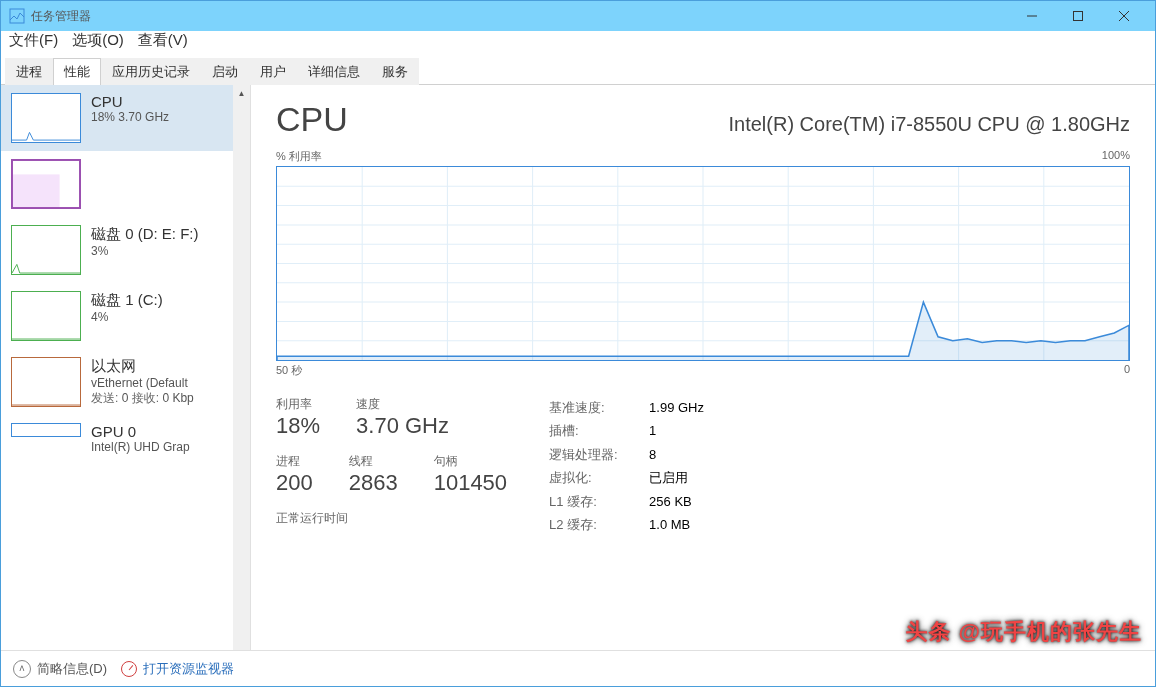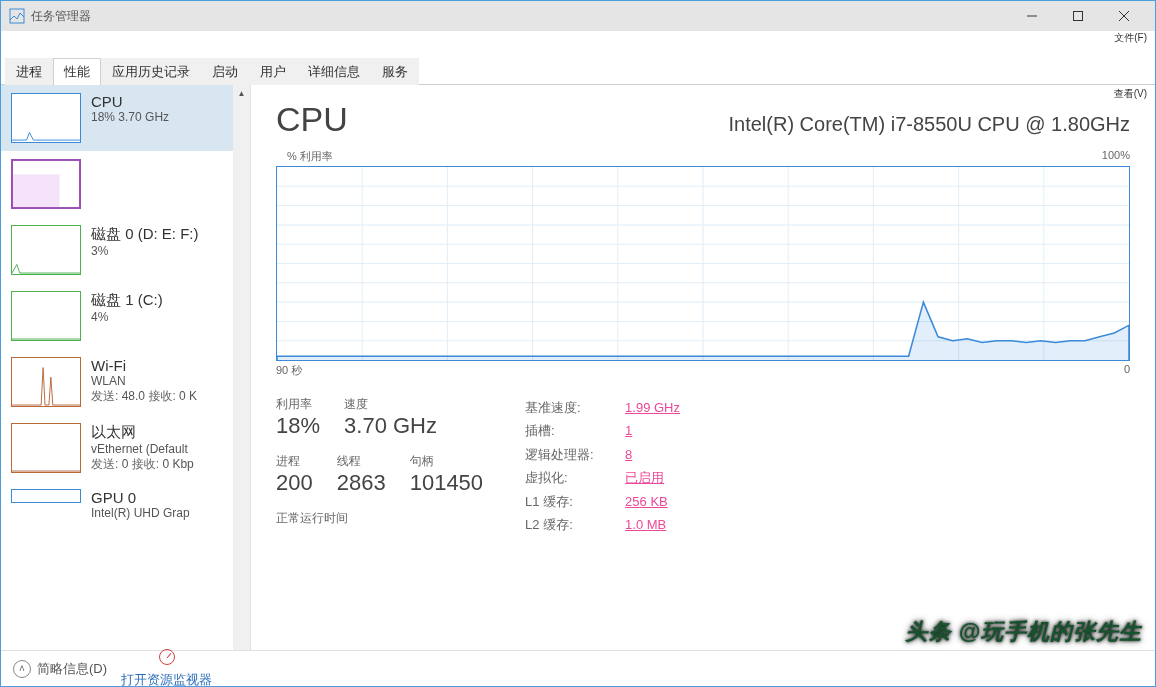--- a/index.html
+++ b/index.html
@@ -1,22 +1,22 @@
 <!DOCTYPE html>
 <html><head>
 <meta charset="utf-8">
 <style>
 * { margin: 0; padding: 0; box-sizing: border-box; font-family: "Microsoft YaHei", "Segoe UI", sans-serif; }
 body { background: #fff; width: 1156px; height: 687px; overflow: hidden; display: flex; flex-direction: column; border: 1px solid #4a9edb; }
-.titlebar { height: 30px; display: flex; align-items: center; padding: 0 8px; background: #e5e5e5; }
+.titlebar { height: 30px; display: flex; align-items: center; padding: 0 8px; background: #7dd3fc; }
 .titlebar .app-icon { width: 16px; height: 16px; margin-right: 6px; }
 .titlebar .title { font-size: 12px; color: #555; flex: 1; }
 .win-controls { display: flex; }
 .win-btn { width: 46px; height: 30px; display: flex; align-items: center; justify-content: center; cursor: pointer; color: #555; }
-.menu-bar { height: 26px; display: flex; align-items: flex-end; padding: 0 8px; gap: 14px; font-size: 10px; color: #333; flex-direction: column; }
+.menu-bar { height: 26px; display: flex; align-items: flex-start; padding: 0 8px; gap: 14px; font-size: 15px; color: #333; }
 .menu-item { cursor: pointer; }
 .tabs { display: flex; border-bottom: 1px solid #d0d0d0; padding-left: 4px; background: #fff; }
 .tab { padding: 4px 10px; font-size: 13px; color: #333; cursor: pointer; border: 1px solid transparent; border-bottom: none; position: relative; top: 1px; background: #f0f0f0; margin-right: 0px; }
 .tab.active { background: #fff; border-color: #d0d0d0; }
 .main { flex: 1; display: flex; overflow: hidden; }
 .sidebar { width: 250px; display: flex; border-right: 1px solid #e0e0e0; }
 .side-items { flex: 1; overflow: hidden; }
 .side-item { display: flex; align-items: flex-start; padding: 8px 10px; cursor: pointer; gap: 10px; }
 .side-item.selected { background: #d8e6f2; }
 .thumb { width: 70px; height: 50px; border: 1px solid; flex-shrink: 0; background: #fff; position: relative; }
@@ -28,39 +28,39 @@
 .thumb.gpu { border-color: #3b8ad9; }
 .side-info { flex: 1; overflow: hidden; }
 .side-title { font-size: 15px; color: #333; }
 .side-sub { font-size: 12px; color: #555; white-space: nowrap; }
 .scrollbar { width: 17px; background: #f0f0f0; position: relative; }
 .scroll-arrow { width: 17px; height: 17px; display: flex; align-items: center; justify-content: center; color: #555; font-size: 8px; cursor: pointer; }
 .content { flex: 1; padding: 15px 25px; overflow: hidden; }
 .header-row { display: flex; justify-content: space-between; align-items: baseline; margin-bottom: 10px; }
 .cpu-title { font-size: 34px; font-weight: 300; color: #444; }
 .cpu-model { font-size: 20px; color: #444; }
-.chart-labels-top { display: flex; justify-content: space-between; font-size: 11px; color: #666; margin-bottom: 2px; margin-left: 11px; }
+.chart-labels-top { display: flex; justify-content: space-between; font-size: 11px; color: #666; margin-bottom: 2px; }
 .chart { height: 195px; border: 1px solid #3b8ad9; background: #fff; position: relative; }
 .chart-grid { position: absolute; inset: 0; }
 .chart-labels-bottom { display: flex; justify-content: space-between; font-size: 11px; color: #666; margin-top: 2px; margin-bottom: 18px; }
 .stats { display: flex; gap: 30px; }
 .stats-left { display: flex; flex-direction: column; gap: 14px; }
-.stat-row { display: flex; gap: 24px; }
+.stat-row { display: flex; gap: 36px; }
 .stat-block .label { font-size: 12px; color: #666; }
 .stat-block .value { font-size: 22px; color: #444; text-align: right; }
 .uptime-label { font-size: 12px; color: #666; }
 .uptime-value { font-size: 22px; color: #444; }
 .spec-table { margin-left: 12px; }
 .spec-row { display: flex; font-size: 13px; color: #444; line-height: 1.8; }
 .spec-key { width: 100px; color: #666; }
-.spec-val { color: #ec4899; text-decoration: underline; }
+.spec-val { color: #000000; }
 .footer { height: 36px; border-top: 1px solid #e0e0e0; display: flex; align-items: center; padding: 0 12px; gap: 14px; font-size: 13px; }
 .footer .collapse { display: flex; align-items: center; gap: 6px; cursor: pointer; color: #555; }
-.footer .resmon { display: flex; align-items: center; gap: 6px; cursor: pointer; color: #2a6ebb; flex-direction: column; }
-.watermark { position: absolute; right: 14px; bottom: 40px; font-size: 22px; color: #14532d; text-shadow: 0 0 6px rgba(0,0,0,0.8), 0 0 3px rgba(0,0,0,0.9); font-weight: 600; pointer-events: none; letter-spacing: 1px; font-style: italic;}
+.footer .resmon { display: flex; align-items: center; gap: 6px; cursor: pointer; color: #2a6ebb; }
+.watermark { position: absolute; right: 14px; bottom: 40px; font-size: 22px; color: #ef4444; text-shadow: 0 0 6px rgba(0,0,0,0.8), 0 0 3px rgba(0,0,0,0.9); font-weight: 600; pointer-events: none; letter-spacing: 1px; }
 .circle-icon { width: 18px; height: 18px; border: 1px solid #888; border-radius: 50%; display: flex; align-items: center; justify-content: center; font-size: 10px; color: #666; }
 .resmon-icon { width: 16px; height: 16px; border: 1px solid #d04040; border-radius: 50%; position: relative; }
 .resmon-icon::after { content: ""; position: absolute; width: 1px; height: 6px; background: #d04040; left: 50%; top: 2px; transform-origin: bottom; transform: translateX(-50%) rotate(40deg); }
 </style>
 </head>
 <body>
 
 <div class="titlebar">
   <span class="app-icon">
     <svg viewBox="0 0 16 16" width="16" height="16">
@@ -147,34 +147,20 @@
           <svg width="100%" height="100%" viewBox="0 0 70 50" preserveAspectRatio="none">
               <polyline points="0,49 70,49" fill="none" stroke="#4caf50" stroke-width="1"></polyline>
             </svg>
         </div>
         <div class="side-info">
           <div class="side-title">磁盘 1 (C:)</div>
           <div class="side-sub">4%</div>
         </div>
       </div>
 
-      <div class="side-item">
-        <div class="thumb wifi">
-          <svg width="100%" height="100%" viewBox="0 0 70 50" preserveAspectRatio="none">
-              <polyline points="0,49 30,49 32,10 34,49 38,49 40,20 42,49 70,49" fill="none" stroke="#b8693c" stroke-width="1"></polyline>
-            </svg>
-        </div>
-        <div class="side-info">
-          <div class="side-title">Wi-Fi</div>
-          <div class="side-sub">WLAN</div>
-          <div class="side-sub">
-            <span style="color:#666">发送:</span> <span>48.0</span> <span style="color:#666">接收:</span> <span>0 K</span>
-          </div>
-        </div>
-      </div>
 
       <div class="side-item">
         <div class="thumb eth">
           <svg width="100%" height="100%" viewBox="0 0 70 50" preserveAspectRatio="none">
               <polyline points="0,49 70,49" fill="none" stroke="#b8693c" stroke-width="1"></polyline>
             </svg>
         </div>
         <div class="side-info">
           <div class="side-title">以太网</div>
           <div class="side-sub">vEthernet (Default</div>
@@ -225,21 +211,21 @@
             <line y1="0" x1="415" y2="195" x2="415"></line>
             <line y1="0" x1="498" y2="195" x2="498"></line>
             <line y1="0" x1="581" y2="195" x2="581"></line>
             <line y1="0" x1="664" y2="195" x2="664"></line>
             <line y1="0" x1="747" y2="195" x2="747"></line>
         </g>
         <polyline id="cpu-line" fill="rgba(59,138,217,0.15)" stroke="#3b8ad9" stroke-width="1.5" points="0,195 0.0,191.1 14.3,191.1 28.6,191.1 42.9,191.1 57.2,191.1 71.6,191.1 85.9,191.1 100.2,191.1 114.5,191.1 128.8,191.1 143.1,191.1 157.4,191.1 171.7,191.1 186.0,191.1 200.3,191.1 214.7,191.1 229.0,191.1 243.3,191.1 257.6,191.1 271.9,191.1 286.2,191.1 300.5,191.1 314.8,191.1 329.1,191.1 343.4,191.1 357.8,191.1 372.1,191.1 386.4,191.1 400.7,191.1 415.0,191.1 429.3,191.1 443.6,191.1 457.9,191.1 472.2,191.1 486.6,191.1 500.9,191.1 515.2,191.1 529.5,191.1 543.8,191.1 558.1,191.1 572.4,191.1 586.7,191.1 601.0,191.1 615.3,191.1 629.7,136.5 644.0,171.6 658.3,175.5 672.6,173.6 686.9,177.4 701.2,175.5 715.5,175.5 729.8,177.4 744.1,175.5 758.4,177.4 772.8,175.5 787.1,175.5 801.4,171.6 815.7,167.7 830.0,159.9 830,195"></polyline>
       </svg>
     </div>
     <div class="chart-labels-bottom">
-      <span>90 秒</span>
+      <span>50 秒</span>
       <span>0</span>
     </div>
 
     <div class="stats">
       <div class="stats-left">
         <div class="stat-row">
           <div class="stat-block">
             <div class="label">利用率</div>
             <div class="value">18%</div>
           </div>

